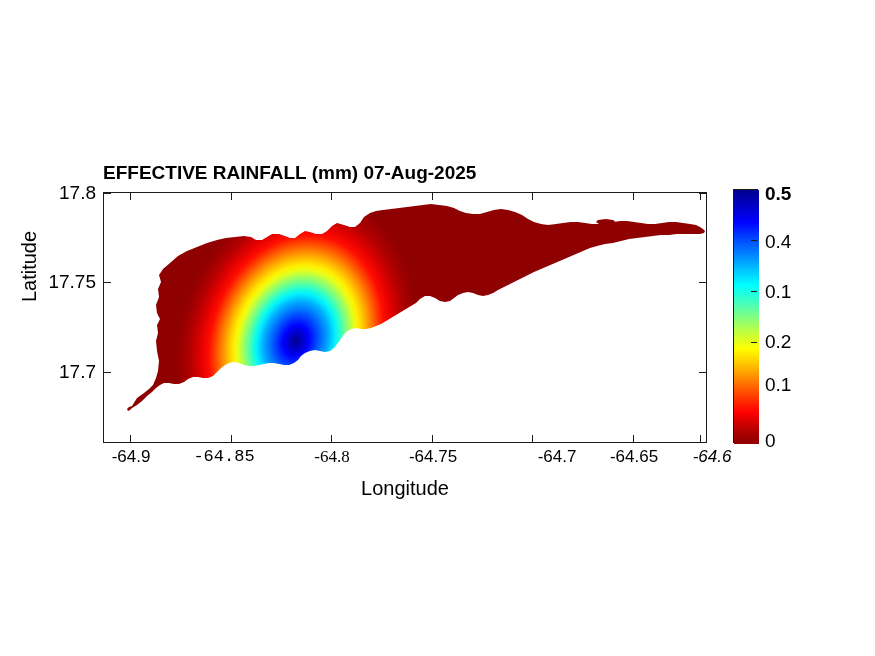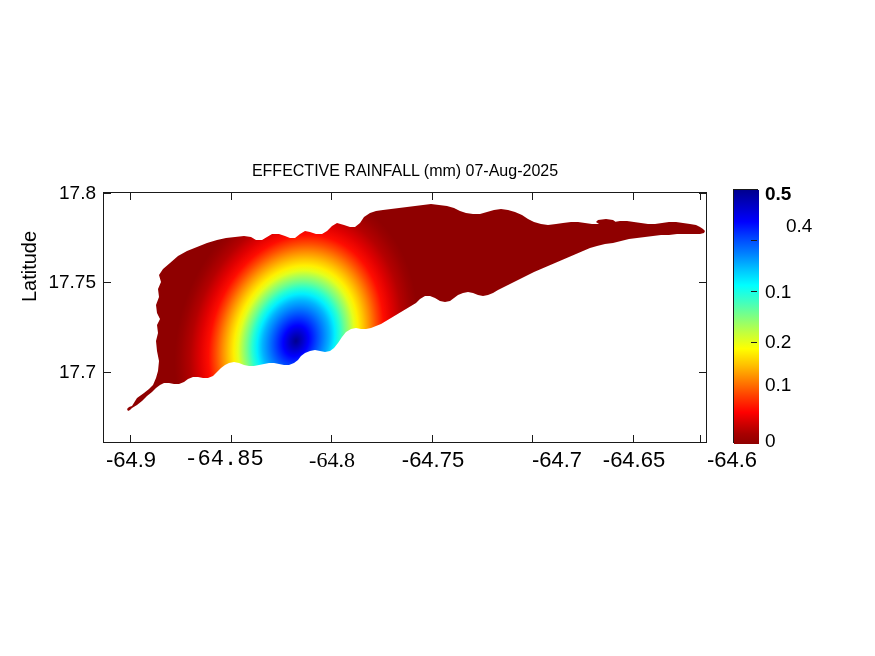--- a/index.html
+++ b/index.html
@@ -18,23 +18,23 @@
   #figure {
     position: absolute;
     left: 0; top: 0;
     width: 875px; height: 656px;
   }
   .plot-title {
     position: absolute;
     left: 103px;
     top: 162px;
     width: 604px;
-    text-align: center;
-    font-size: 16px;
-    font-weight: normal;
+    text-align: left;
+    font-size: 19px;
+    font-weight: bold;
     letter-spacing: 0px;
     white-space: nowrap;
   }
   .axes-frame {
     position: absolute;
     left: 103px;
     top: 192px;
     width: 604px;
     height: 251px;
     border: 1.4px solid #1a1a1a;
@@ -46,21 +46,21 @@
   .tick {
     position: absolute;
     background: #1a1a1a;
   }
   .tick-x-bottom { width: 1.4px; height: 7px; }
   .tick-x-top { width: 1.4px; height: 7px; }
   .tick-y-left { height: 1.4px; width: 7px; }
   .tick-y-right { height: 1.4px; width: 7px; }
   .xticklabel {
     position: absolute;
-    font-size: 22px;
+    font-size: 17px;
     text-align: right;
     white-space: nowrap;
     transform: translateX(-50%);
   }
   .yticklabel {
     position: absolute;
     font-size: 19px;
     text-align: right;
     white-space: nowrap;
     transform: translateY(-50%);
@@ -223,26 +223,27 @@
   <div class="tick tick-y-right" style="left:699px; top:282px;"></div>
   <div class="tick tick-y-right" style="left:699px; top:193px;"></div>
 
   <div class="xticklabel" style="left:131px; top:447px;">-64.9</div>
   <div class="xticklabel" style="left:224px; top:447px;font-family:Liberation Mono, monospace;">-64.85</div>
   <div class="xticklabel" style="left:332px; top:447px;font-family:Liberation Serif, serif;">-64.8</div>
   <div class="xticklabel" style="left:433px; top:447px;">-64.75</div>
   <div class="xticklabel" style="left:533px; top:447px;margin-left:24px;">-64.7</div>
   <div class="xticklabel" style="left:634px; top:447px;">-64.65</div>
 
-  <div class="xticklabel" style="left:732px; top:447px;">-64.6</div>
+  <div class="xticklabel" style="left:712px; top:447px;font-style:italic;">-64.6</div>
 
   <div class="yticklabel" style="left:0px; width:96px; top:372px;">17.7</div>
   <div class="yticklabel" style="left:0px; width:96px; top:282px;">17.75</div>
   <div class="yticklabel" style="left:0px; width:96px; top:193px;">17.8</div>
 
+  <div class="xlabel">Longitude</div>
   <div class="ylabel">Latitude</div>
 
   <div class="colorbar">
     <svg class="cb-gradient" width="25" height="254" viewBox="0 0 25 254" preserveAspectRatio="none">
       <defs>
         <linearGradient id="cbJet" x1="0" y1="1" x2="0" y2="0">
           <stop offset="0.000" stop-color="#8F0000"></stop>
           <stop offset="0.040" stop-color="#A80000"></stop>
           <stop offset="0.085" stop-color="#D40000"></stop>
           <stop offset="0.125" stop-color="#FF0000"></stop>
@@ -267,16 +268,16 @@
   </div>
 
   <div class="cbtick" style="top:240px; left:751px;"></div>
   <div class="cbtick" style="top:291px; left:751px;"></div>
   <div class="cbtick" style="top:342px; left:751px;"></div>
 
   <div class="cbticklabel" style="top:441px;">0</div>
   <div class="cbticklabel" style="top:385px;">0.1</div>
   <div class="cbticklabel" style="top:342px;">0.2</div>
   <div class="cbticklabel" style="top:292px;">0.1</div>
-  <div class="cbticklabel" style="top:226px;margin-left:21px;">0.4</div>
+  <div class="cbticklabel" style="top:242px;">0.4</div>
   <div class="cbticklabel" style="top:194px;font-weight:bold;">0.5</div>
 
 </div>
 
 </body></html>

